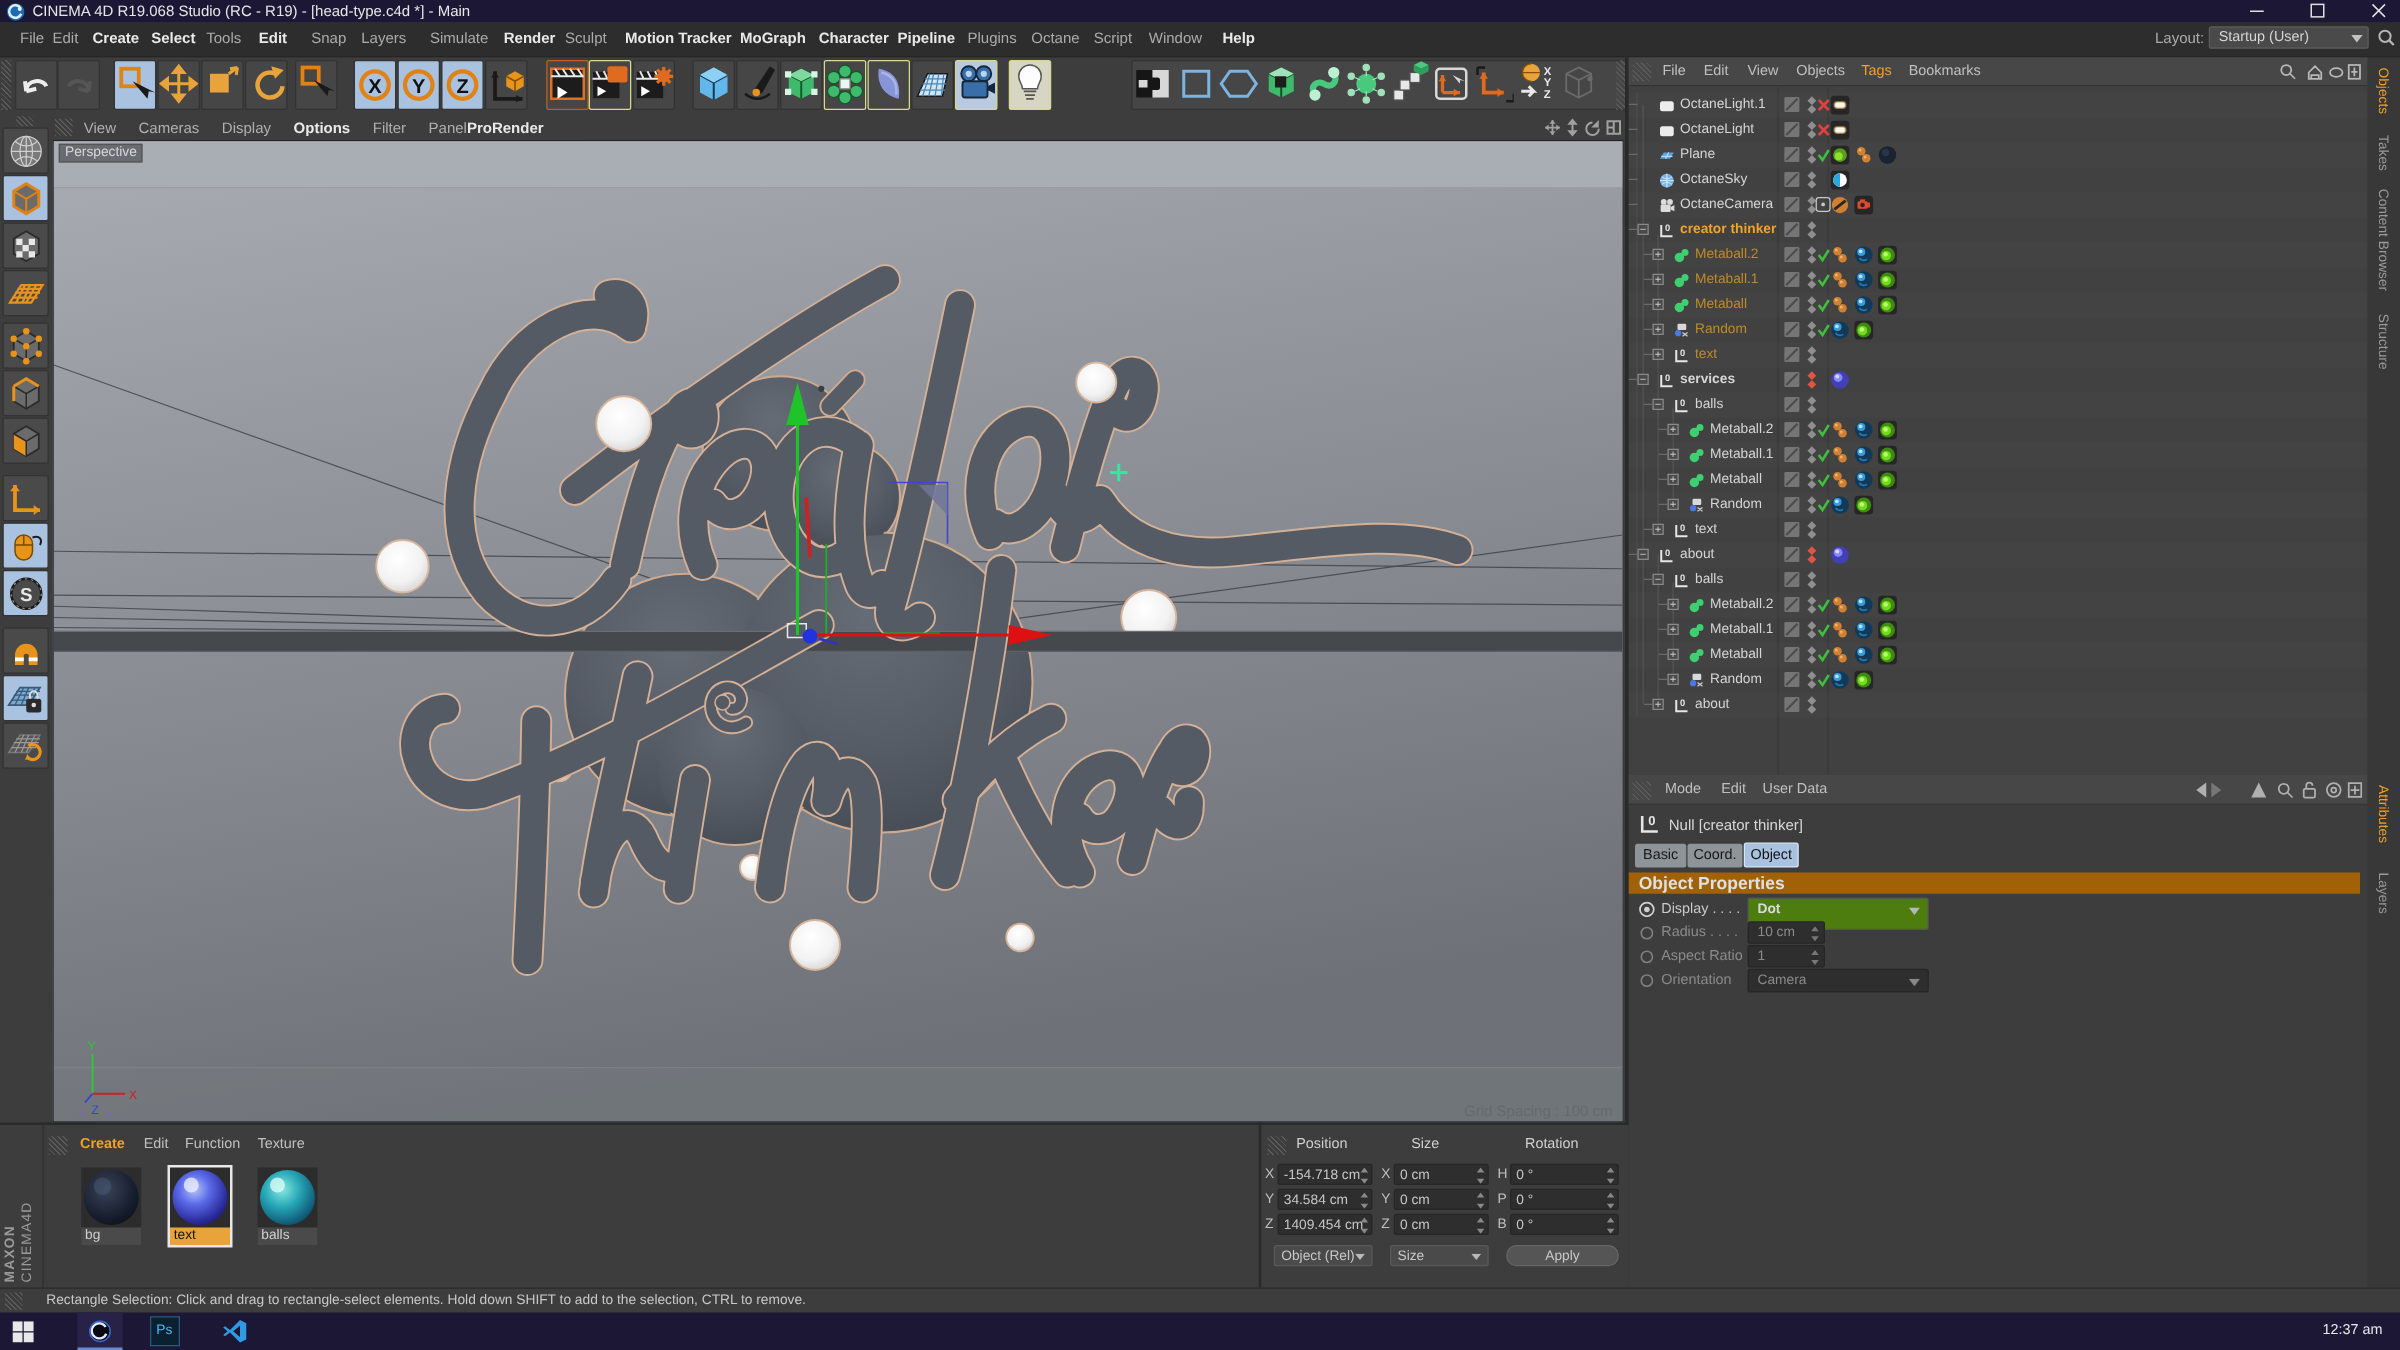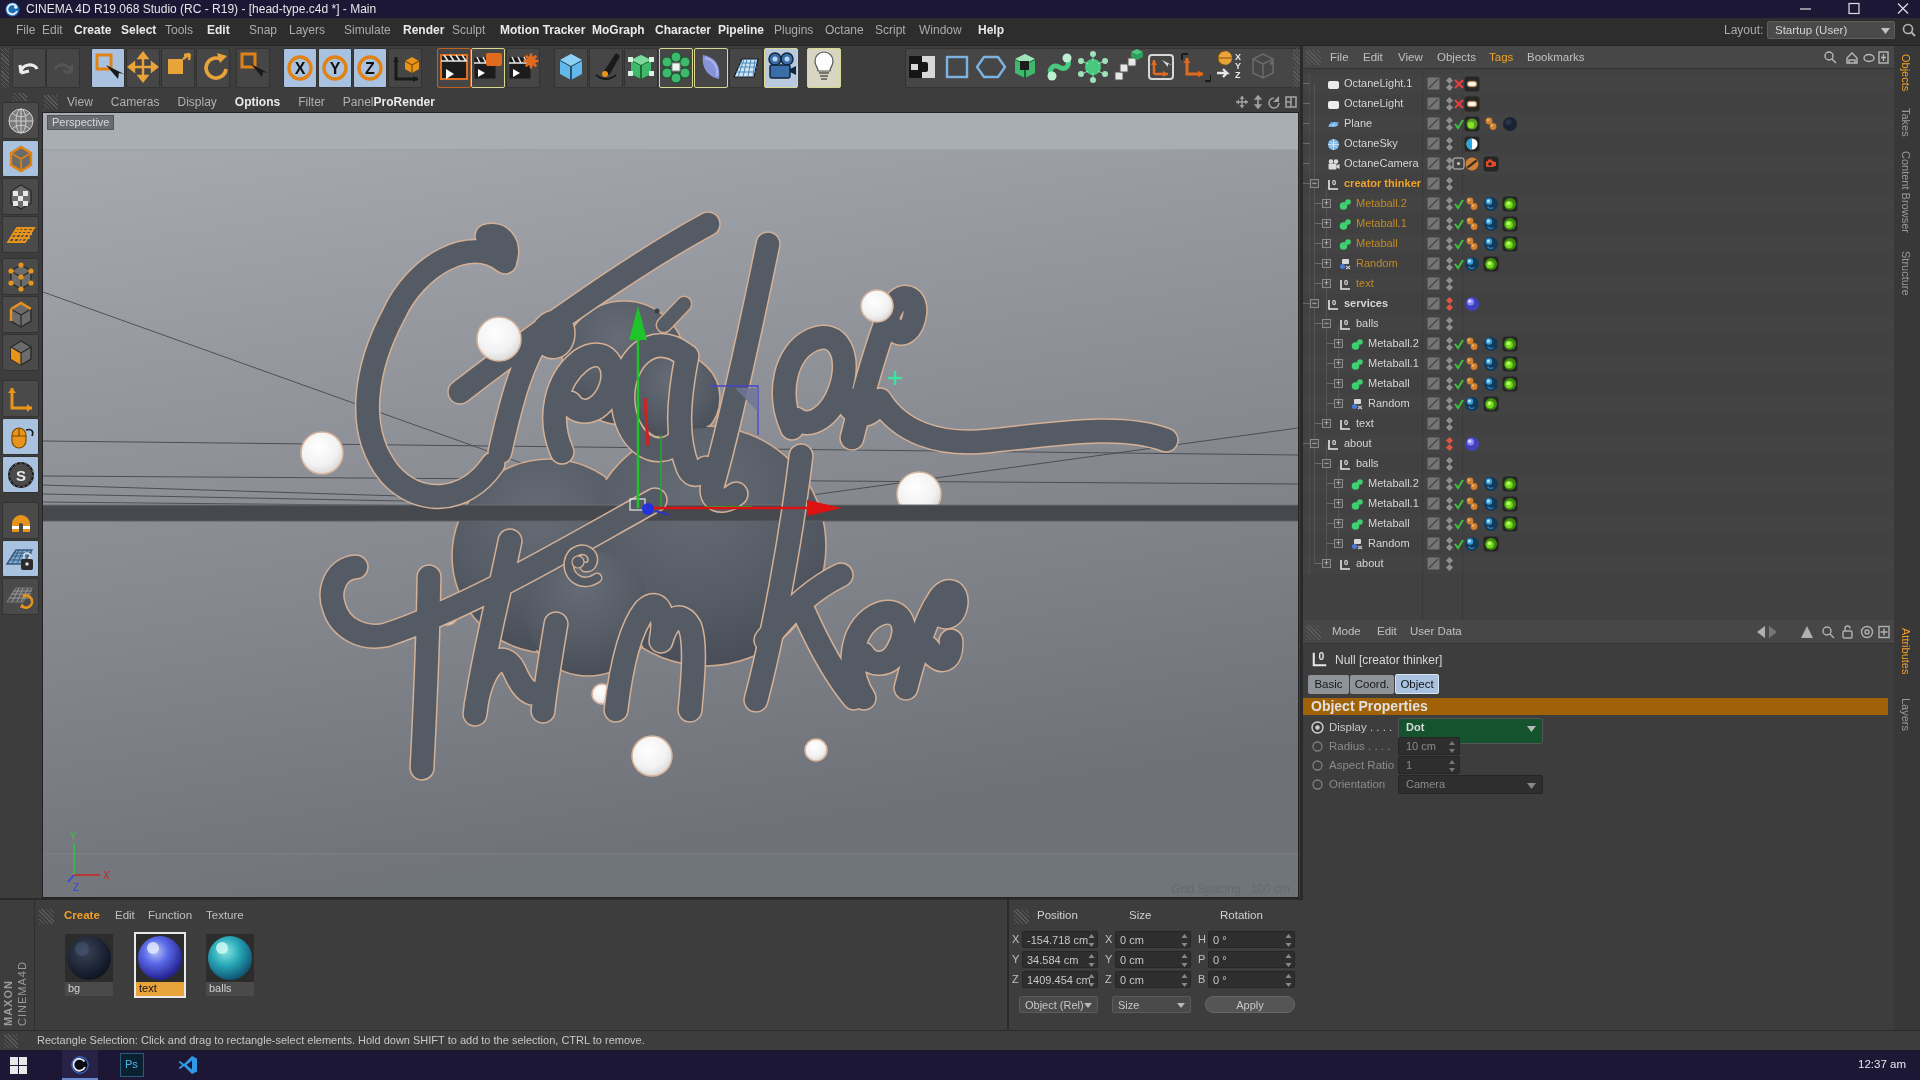--- a/index.html
+++ b/index.html
@@ -1294,21 +1294,21 @@
  <span class="abs" style="left:32px;top:33px;color:#d8d8d8;font-size:12px">Null [creator thinker]</span>
  <div class="abs" style="left:5px;top:55px;width:41px;height:19px;background:#8f9499;border-radius:2px;color:#16181a;font-size:11.5px;text-align:center;line-height:18px">Basic</div>
  <div class="abs" style="left:47px;top:55px;width:44px;height:19px;background:#8f9499;border-radius:2px;color:#16181a;font-size:11.5px;text-align:center;line-height:18px">Coord.</div>
  <div class="abs" style="left:92px;top:54px;width:44px;height:20px;background:#a9c2e0;border:1px solid #d8e6f4;border-radius:2px;color:#101214;font-size:11.5px;text-align:center;line-height:18px">Object</div>
  <div class="abs" style="left:0px;top:78px;width:585px;height:17px;background:#a16207;color:#e0e0e0;font-size:14px;font-weight:bold;padding-left:8px;line-height:16px">Object Properties</div>
  <svg class="abs" style="left:8px;top:101px" width="13" height="13">
       <circle cx="6.5" cy="6.5" r="5.5" fill="none" stroke="#d0d0d0" stroke-width="1.4"></circle>
       <circle cx="6.5" cy="6.5" r="2.2" fill="#d0d0d0"></circle>
     </svg>
  <span class="abs" style="left:26px;top:101px;color:#cacaca;font-size:11.5px">Display . . . .</span>
- <div class="fld" style="left:95px;top:98px;width:145px;height:26px;background:#14532d;border-color:#555">
+ <div class="fld" style="left:95px;top:98px;width:145px;height:26px;background:#4d7c0f;border-color:#555">
       <span style="position:absolute;left:7px;top:2px;color:#dadada;font-weight:bold">Dot</span>
       <svg class="abs" style="right:5px;top:7px" width="10" height="7">
         <path d="M0 0 h9 l-4.5 6 z" fill="#b8b8b8"></path>
       </svg>
     </div>
  <svg class="abs" style="left:9px;top:121px" width="11" height="11" opacity="0.45">
       <circle cx="5.5" cy="5.5" r="4.5" fill="none" stroke="#d0d0d0" stroke-width="1.3"></circle>
     </svg>
  <span class="abs" style="left:26px;top:120px;color:#8b8b8b;font-size:11.5px">Radius . . . .</span>
  <div class="fld" style="left:95px;top:117px;width:62px;height:18px;color:#8b8b8b">

